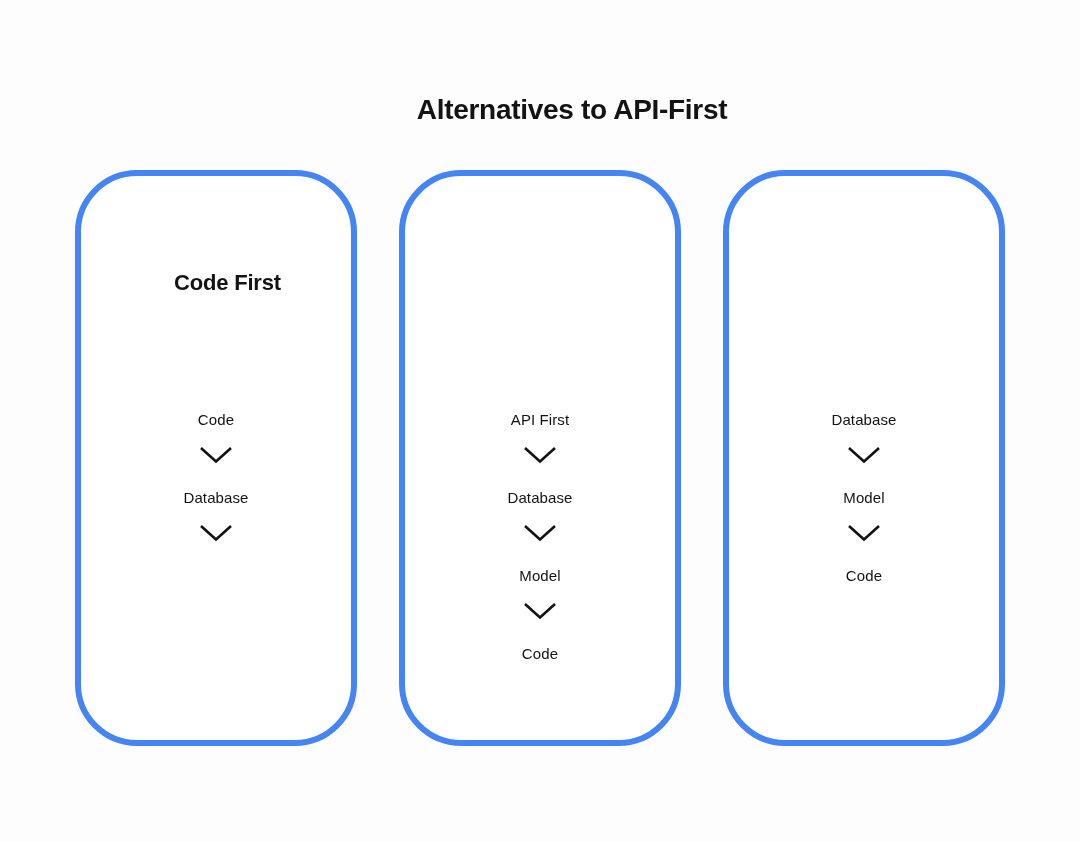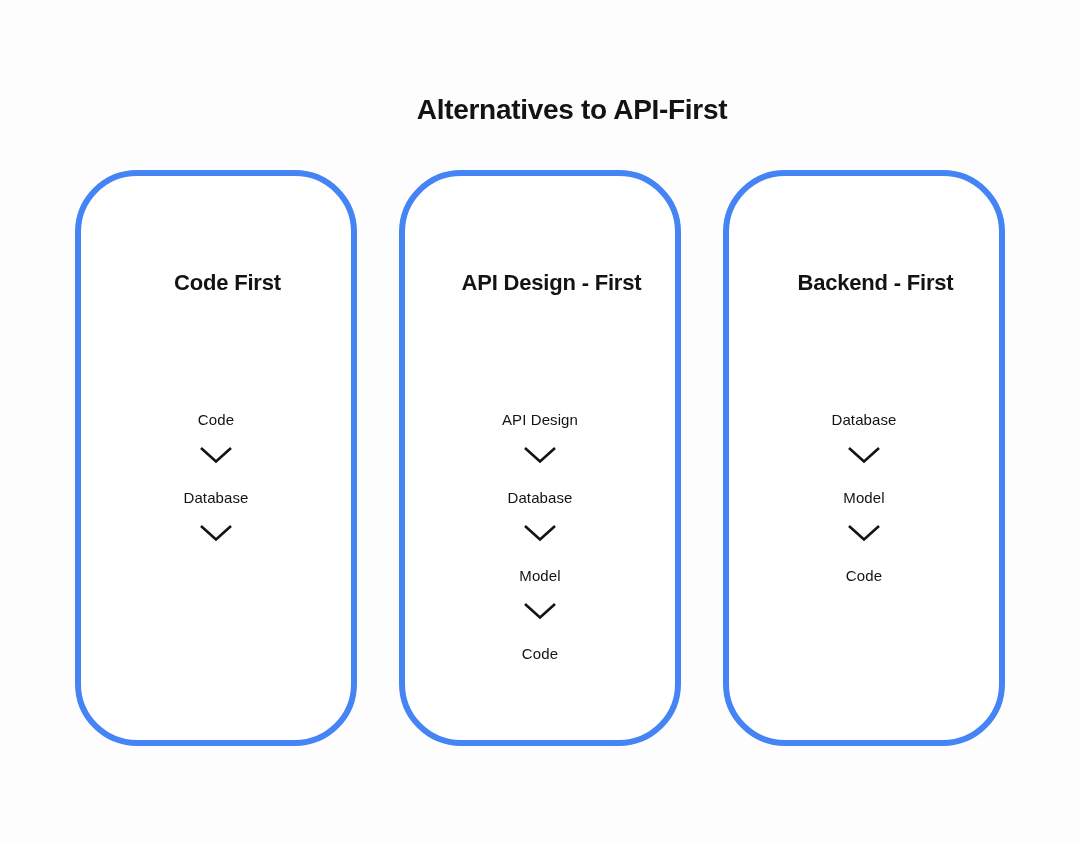--- a/index.html
+++ b/index.html
@@ -102,39 +102,37 @@
           <svg class="chevron" viewBox="0 0 34 18" aria-hidden="true">
     <polyline points="2,2 17,15.5 32,2" fill="none" stroke="currentColor" stroke-width="2.6" stroke-linecap="butt" stroke-linejoin="miter"></polyline>
   </svg>
           <div class="step-label">Database</div>
           <svg class="chevron" viewBox="0 0 34 18" aria-hidden="true">
     <polyline points="2,2 17,15.5 32,2" fill="none" stroke="currentColor" stroke-width="2.6" stroke-linecap="butt" stroke-linejoin="miter"></polyline>
   </svg>
         </div>
   </div>
       <div class="card">
-    <h2 class="card-title">API Design - First</h2>
     <div class="steps">
-          <div class="step-label">API Design</div>
+          <div class="step-label">API First</div>
           <svg class="chevron" viewBox="0 0 34 18" aria-hidden="true">
     <polyline points="2,2 17,15.5 32,2" fill="none" stroke="currentColor" stroke-width="2.6" stroke-linecap="butt" stroke-linejoin="miter"></polyline>
   </svg>
           <div class="step-label">Database</div>
           <svg class="chevron" viewBox="0 0 34 18" aria-hidden="true">
     <polyline points="2,2 17,15.5 32,2" fill="none" stroke="currentColor" stroke-width="2.6" stroke-linecap="butt" stroke-linejoin="miter"></polyline>
   </svg>
           <div class="step-label">Model</div>
           <svg class="chevron" viewBox="0 0 34 18" aria-hidden="true">
     <polyline points="2,2 17,15.5 32,2" fill="none" stroke="currentColor" stroke-width="2.6" stroke-linecap="butt" stroke-linejoin="miter"></polyline>
   </svg>
           <div class="step-label">Code</div>
         </div>
   </div>
       <div class="card">
-    <h2 class="card-title">Backend - First</h2>
     <div class="steps">
           <div class="step-label">Database</div>
           <svg class="chevron" viewBox="0 0 34 18" aria-hidden="true">
     <polyline points="2,2 17,15.5 32,2" fill="none" stroke="currentColor" stroke-width="2.6" stroke-linecap="butt" stroke-linejoin="miter"></polyline>
   </svg>
           <div class="step-label">Model</div>
           <svg class="chevron" viewBox="0 0 34 18" aria-hidden="true">
     <polyline points="2,2 17,15.5 32,2" fill="none" stroke="currentColor" stroke-width="2.6" stroke-linecap="butt" stroke-linejoin="miter"></polyline>
   </svg>
           <div class="step-label">Code</div>

